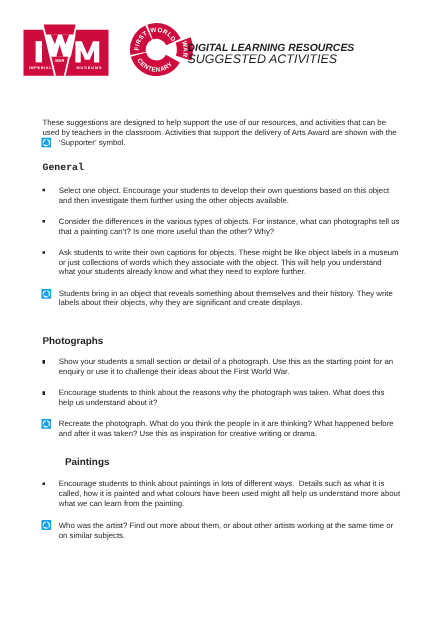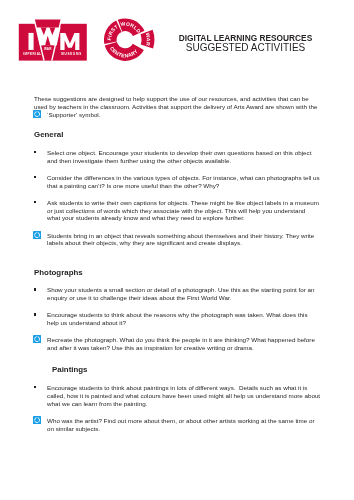--- a/index.html
+++ b/index.html
@@ -3,21 +3,21 @@
 <meta charset="utf-8">
 <style>
   html,body{margin:0;padding:0;}
   body{width:354px;height:500px;background:#ffffff;
        font-family:"Liberation Sans",sans-serif;overflow:hidden;}
   .page{position:relative;width:354px;height:500px;background:#fff;overflow:hidden;}
 
   
   .iwm-logo{position:absolute;left:16px;top:15px;width:72px;height:48px;}
   .fwwc-logo{position:absolute;left:103px;top:16px;width:52px;height:45px;}
-  .title-block{position:absolute;left:150px;top:33.8px;width:191px;text-align:center;color:#231f20;}
+  .title-block{position:absolute;left:150px;top:33.8px;width:191px;text-align:left;color:#231f20;font-style:italic;}
   .title-main{font-size:8.33px;font-weight:bold;line-height:9.1px;}
   .title-sub{font-size:10px;font-weight:normal;line-height:9.1px;}
 
   
   .tline{position:absolute;font-size:6.25px;line-height:7.85px;color:#231f20;white-space:pre;}
   .sec-head{position:absolute;left:34px;font-size:7.9px;line-height:9px;font-weight:bold;
             color:#231f20;white-space:pre;}
   .bullet{position:absolute;width:2.2px;height:2.3px;background:#231f20;}
   .supicon{position:absolute;width:8.2px;height:8.2px;}
   .lg{font-family:"Liberation Sans",sans-serif;font-weight:bold;fill:#fff;}
@@ -77,21 +77,21 @@
   <div id="content">
       <div class="tline" style="left: 34px; top: 95.4px;">These suggestions are designed to help support the use of our resources, and activities that can be</div>
       <div class="tline" style="left: 34px; top: 103.25px;">used by teachers in the classroom. Activities that support the delivery of Arts Award are shown with the</div>
       <div class="tline" style="left: 47px; top: 111.1px;">‘Supporter’ symbol.</div>
       <svg class="supicon" viewBox="0 0 100 100" style="left: 33px; top: 110.1px;">
         <rect x="0" y="0" width="100" height="100" rx="9" fill="#189fe8"></rect>
         <circle cx="50" cy="50" r="30" fill="none" stroke="#ffffff" stroke-width="11"></circle>
         <path d="M50 14 L50 34 M18 62 L34 54 M70 80 L62 64" stroke="#189fe8" stroke-width="12" stroke-linecap="butt"></path>
         <circle cx="50" cy="50" r="16" fill="#189fe8"></circle>
       </svg>
-      <div class="sec-head" style="top: 130.25px;">General</div>
+      <div class="sec-head" style="top: 130.25px; font-family: Liberation Mono, monospace;">General</div>
       <div class="tline" style="left: 47px; top: 148.75px;">Select one object. Encourage your students to develop their own questions based on this object</div>
       <div class="tline" style="left: 47px; top: 156.6px;">and then investigate them further using the other objects available.</div>
       <div class="bullet" style="left: 34px; top: 150.95px;"></div>
       <div class="tline" style="left: 47px; top: 173.75px;">Consider the differences in the various types of objects. For instance, what can photographs tell us</div>
       <div class="tline" style="left: 47px; top: 181.6px;">that a painting can’t? Is one more useful than the other? Why?</div>
       <div class="bullet" style="left: 34px; top: 175.95px;"></div>
       <div class="tline" style="left: 47px; top: 198.75px;">Ask students to write their own captions for objects. These might be like object labels in a museum</div>
       <div class="tline" style="left: 47px; top: 206.6px;">or just collections of words which they associate with the object. This will help you understand</div>
       <div class="tline" style="left: 47px; top: 214.45px;">what your students already know and what they need to explore further.</div>
       <div class="bullet" style="left: 34px; top: 200.95px;"></div>

